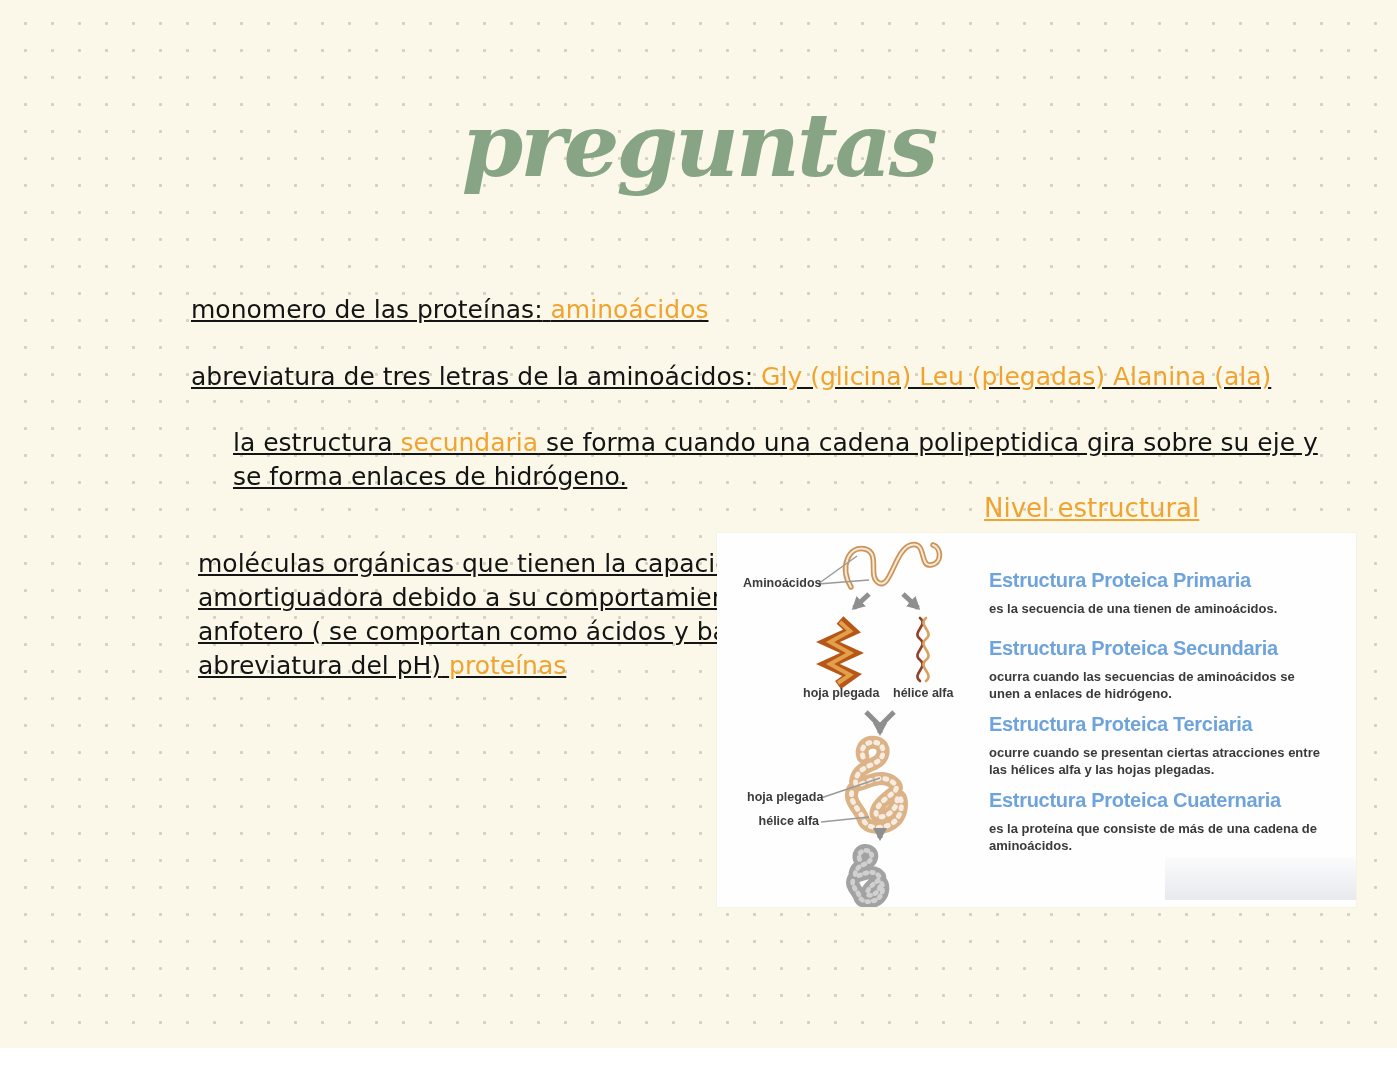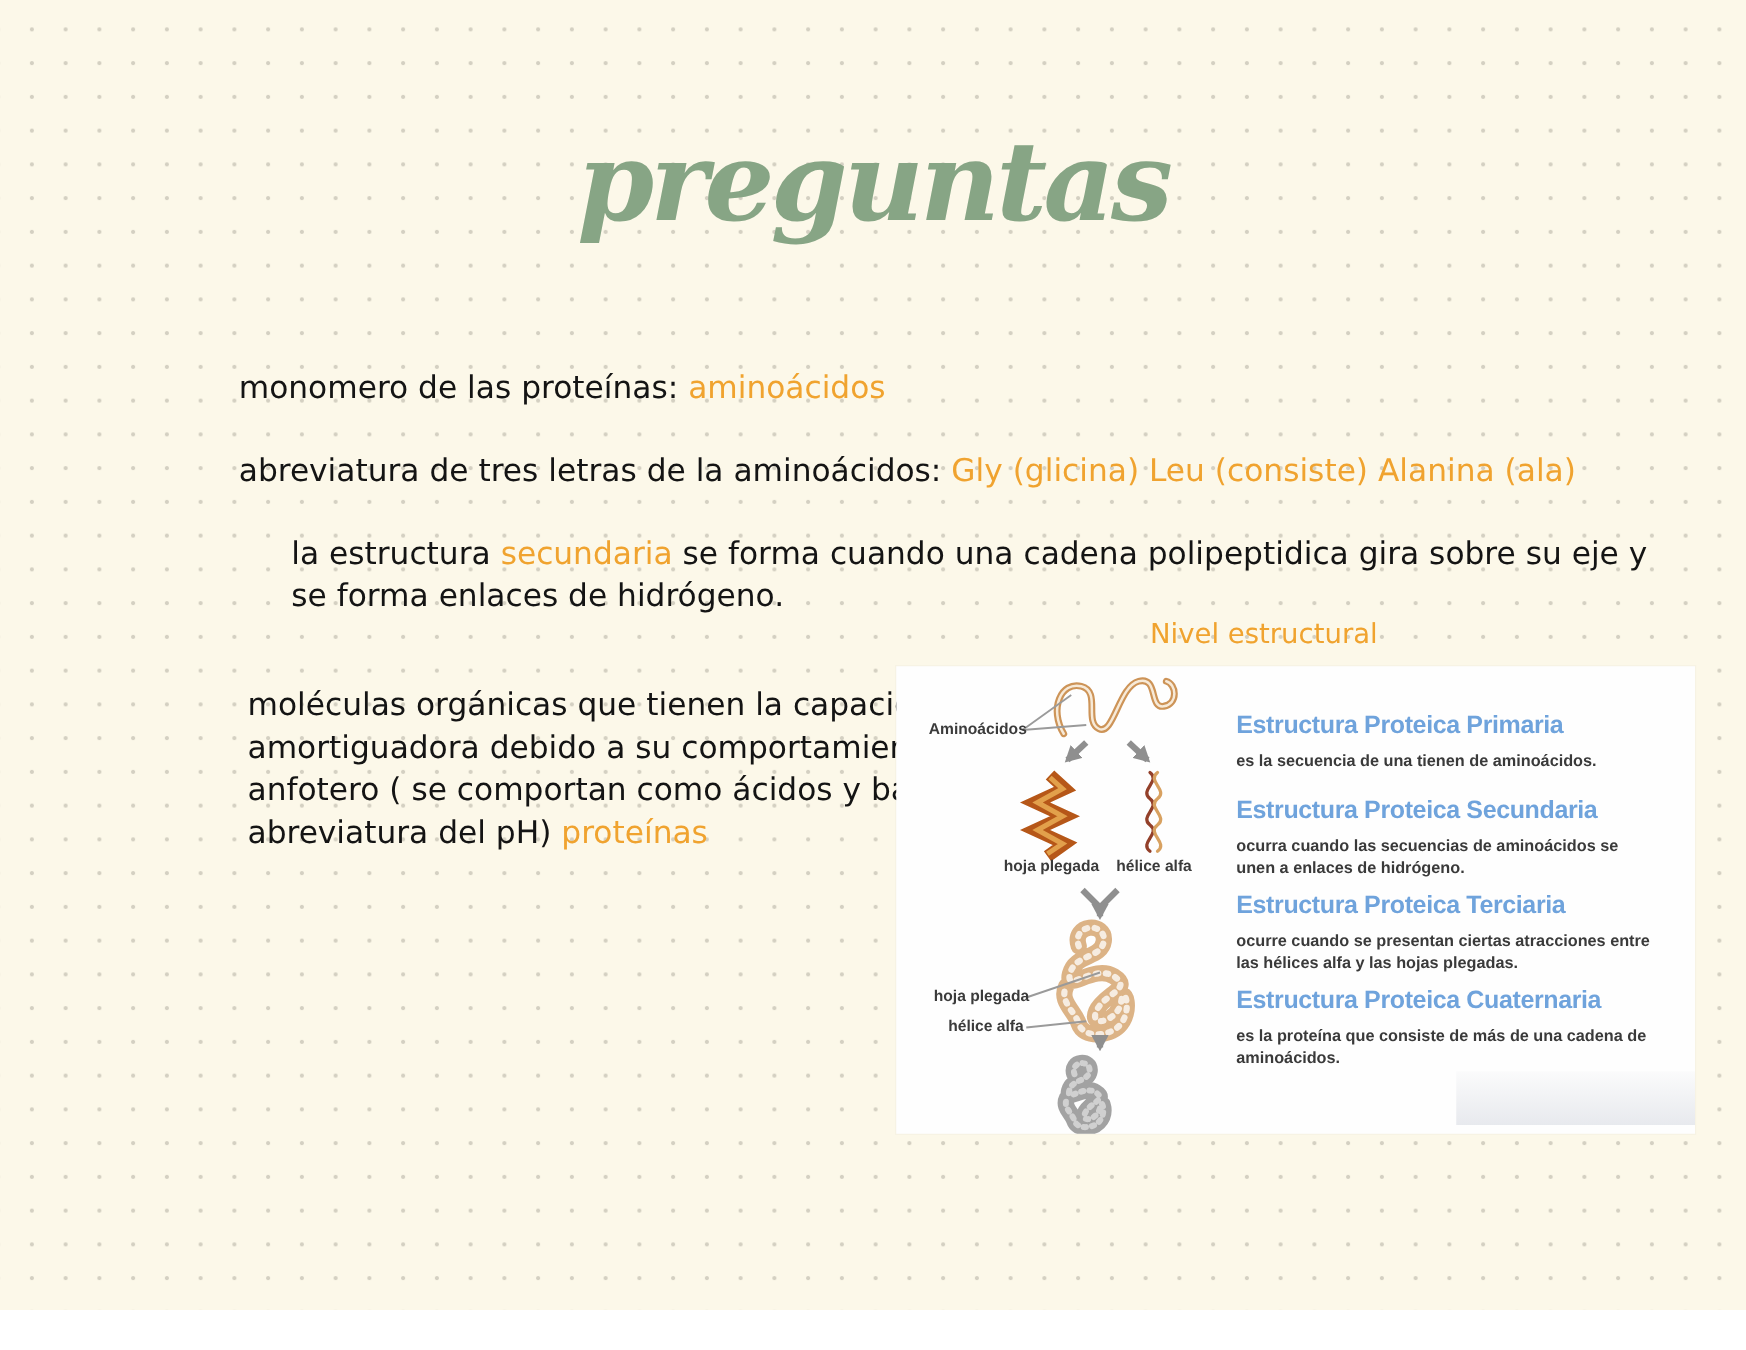--- a/index.html
+++ b/index.html
@@ -8,26 +8,26 @@
   .paper{position:absolute;left:0;top:0;width:1397px;height:1048px;
          background-color:#fcf8e9;
          background-image:radial-gradient(circle,#d4d0c2 1.3px,rgba(0,0,0,0) 1.9px);
          background-size:27px 27px;background-position:12px 10px;}
   .bottom-band{position:absolute;left:0;top:1048px;width:1397px;height:32px;background:#ffffff;}
 
   .title{position:absolute;left:0;top:38px;width:1397px;text-align:center;
          font-family:"DejaVu Serif",serif;font-style:italic;font-weight:bold;
          font-size:88px;letter-spacing:-3px;color:#87a585;line-height:1.1;}
 
-  .hand{position:absolute;font-size:25px;color:#141414;letter-spacing:0px;line-height:34px;white-space:nowrap;}
+  .hand{position:absolute;font-size:25px;color:#141414;letter-spacing:0px;line-height:34px;white-space:nowrap;text-decoration:underline;}
   .orange{color:#f0a32f;}
   .q1{left:191px;top:293px;}
   .q2{left:191px;top:360px;}
   .q3{left:191px;top:426px;margin-left:42px;}
-  .fig-caption{left:920px;top:491px;font-size:22px;}
+  .fig-caption{left:984px;top:491px;font-size:26px;}
   .q4{left:198px;top:547px;}
 
   .figure{position:absolute;left:717px;top:533px;width:639px;height:374px;background:#fefefe;
           box-shadow:0 0 0 1px rgba(0,0,0,0.02);}
   .diagram-svg{position:absolute;left:0;top:0;}
   .dlab{position:absolute;font-family:"Liberation Sans",sans-serif;font-weight:bold;
         font-size:12.5px;color:#3b3b3b;white-space:nowrap;}
   .dlab.r{text-align:right;}
 
   .fig-section{position:absolute;left:248px;width:385px;font-family:"Liberation Sans",sans-serif;margin-left:24px;}
@@ -46,21 +46,21 @@
 
     <h1 class="title">preguntas</h1>
 
     <div class="hand q1">
       <span>monomero de las proteínas:</span>
       <span class="orange">aminoácidos</span>
     </div>
 
     <div class="hand q2">
       <span>abreviatura de tres letras de la aminoácidos:</span>
-      <span class="orange">Gly (glicina) Leu (consiste) Alanina (ala)</span>
+      <span class="orange">Gly (glicina) Leu (plegadas) Alanina (ala)</span>
     </div>
 
     <div class="hand q3">
       <span>la estructura</span>
       <span class="orange">secundaria</span>
       <span>se forma cuando una cadena polipeptidica gira sobre su eje y</span><br>
       <span>se forma enlaces de hidrógeno.</span>
     </div>
 
     <div class="hand orange fig-caption">Nivel estructural</div>

